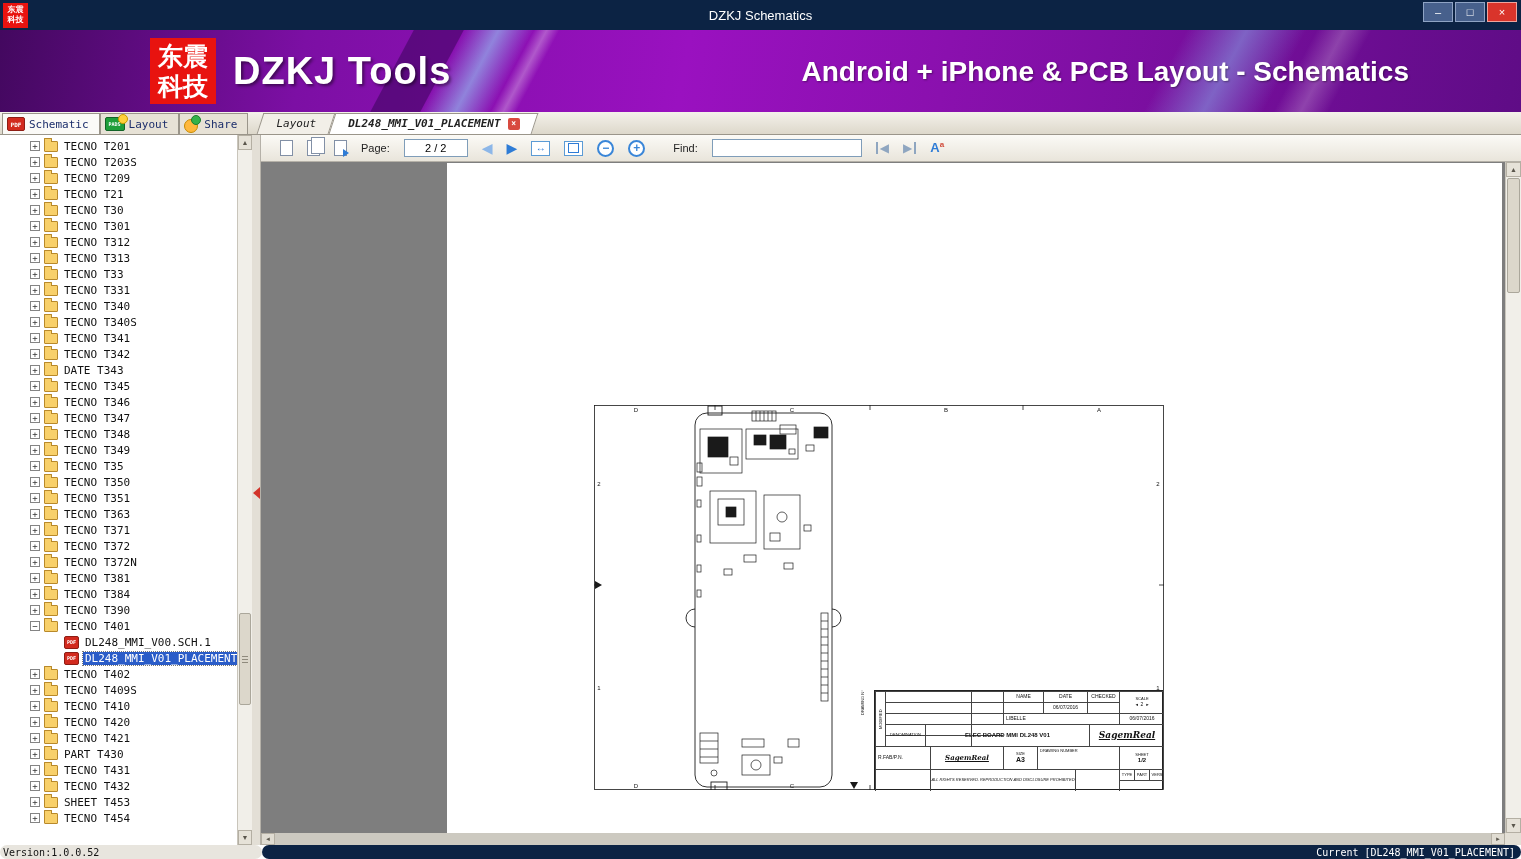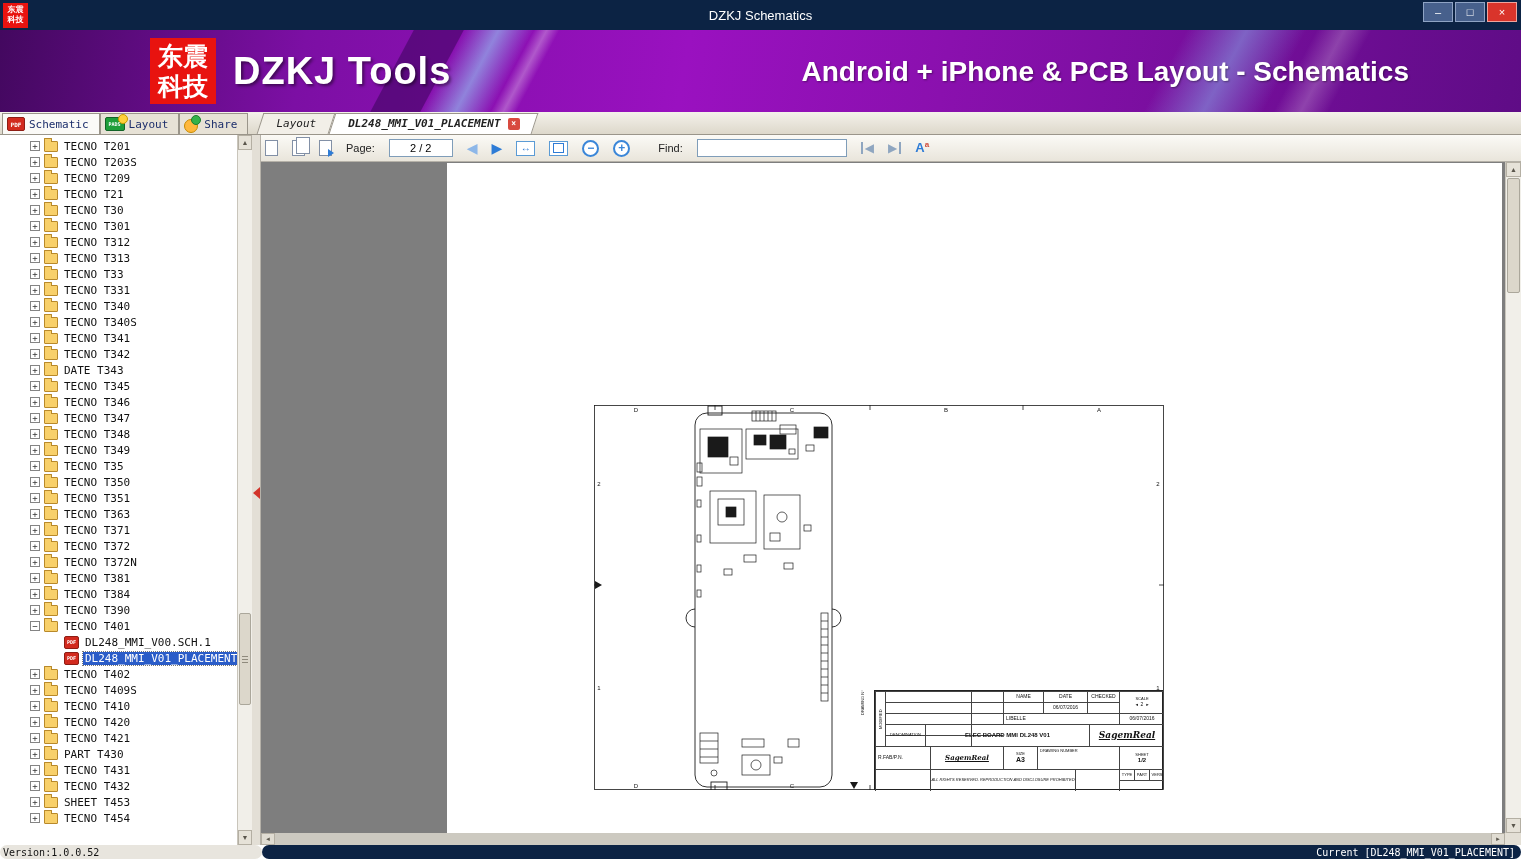--- a/index.html
+++ b/index.html
@@ -62,21 +62,21 @@
 .sb-btn{position:absolute;left:0;width:14px;height:15px;background:#e6e2d8;border:1px solid #b4afa3;color:#5a564c;font-size:7px;display:flex;align-items:center;justify-content:center;cursor:pointer;}
 .sb-btn.up{top:0;}
 .sb-btn.down{bottom:0;}
 .sb-thumb{position:absolute;left:1px;width:12px;background:#dcd7cb;border:1px solid #aba79b;border-radius:2px;cursor:pointer;}
 .grip{position:absolute;left:2px;right:2px;top:50%;height:7px;margin-top:-3px;background:repeating-linear-gradient(to bottom,#8f8a7d 0 1px,transparent 1px 3px);}
 .splitter{flex:0 0 9px;width:9px;background:#e3dfd6;border-right:1px solid #b5b1a8;position:relative;cursor:col-resize;}
 .collapse-arrow{position:absolute;left:1px;top:352px;width:0;height:0;border-top:6px solid transparent;border-bottom:6px solid transparent;border-right:7px solid #d2342a;}
 
 
 .main{flex:1;display:flex;flex-direction:column;min-width:0;}
-.toolbar{flex:0 0 27px;height:27px;background:linear-gradient(#fbfaf6,#e9e5db);border-bottom:1px solid #b5b1a8;display:flex;align-items:center;gap:14px;padding:0 4px;}
+.toolbar{flex:0 0 27px;height:27px;background:linear-gradient(#fbfaf6,#e9e5db);border-bottom:1px solid #b5b1a8;display:flex;align-items:center;gap:14px;padding:0 19px;}
 .page-ico{width:13px;height:16px;background:#fff;border:1px solid #8290a6;position:relative;cursor:pointer;flex:0 0 13px;}
 .page-ico.double::before{content:"";position:absolute;left:3px;top:-4px;width:12px;height:15px;background:#fff;border:1px solid #8290a6;}
 .page-ico.arrow::after{content:"";position:absolute;right:-3px;bottom:-2px;width:0;height:0;border-top:4px solid transparent;border-bottom:4px solid transparent;border-left:6px solid #2e7cd6;}
 .tlabel{font-size:11px;color:#222;}
 .tlabel.find{margin-left:14px;}
 .page-input{width:64px;height:18px;border:1px solid #7f9db9;font-size:11px;text-align:center;font-family:"Liberation Sans",sans-serif;background:#fff;}
 .nav-btn{font-size:14px;color:#2e7cd6;cursor:pointer;line-height:1;}
 .nav-btn.prev{color:#8db7e8;}
 .fit-btn{width:19px;height:15px;border:1px solid #5b9bd5;color:#2e7cd6;font-size:10px;display:flex;align-items:center;justify-content:center;background:#fff;cursor:pointer;line-height:1;}
 .fit-btn.pagefit::after{content:"";width:9px;height:8px;border:1px solid #2e7cd6;}

